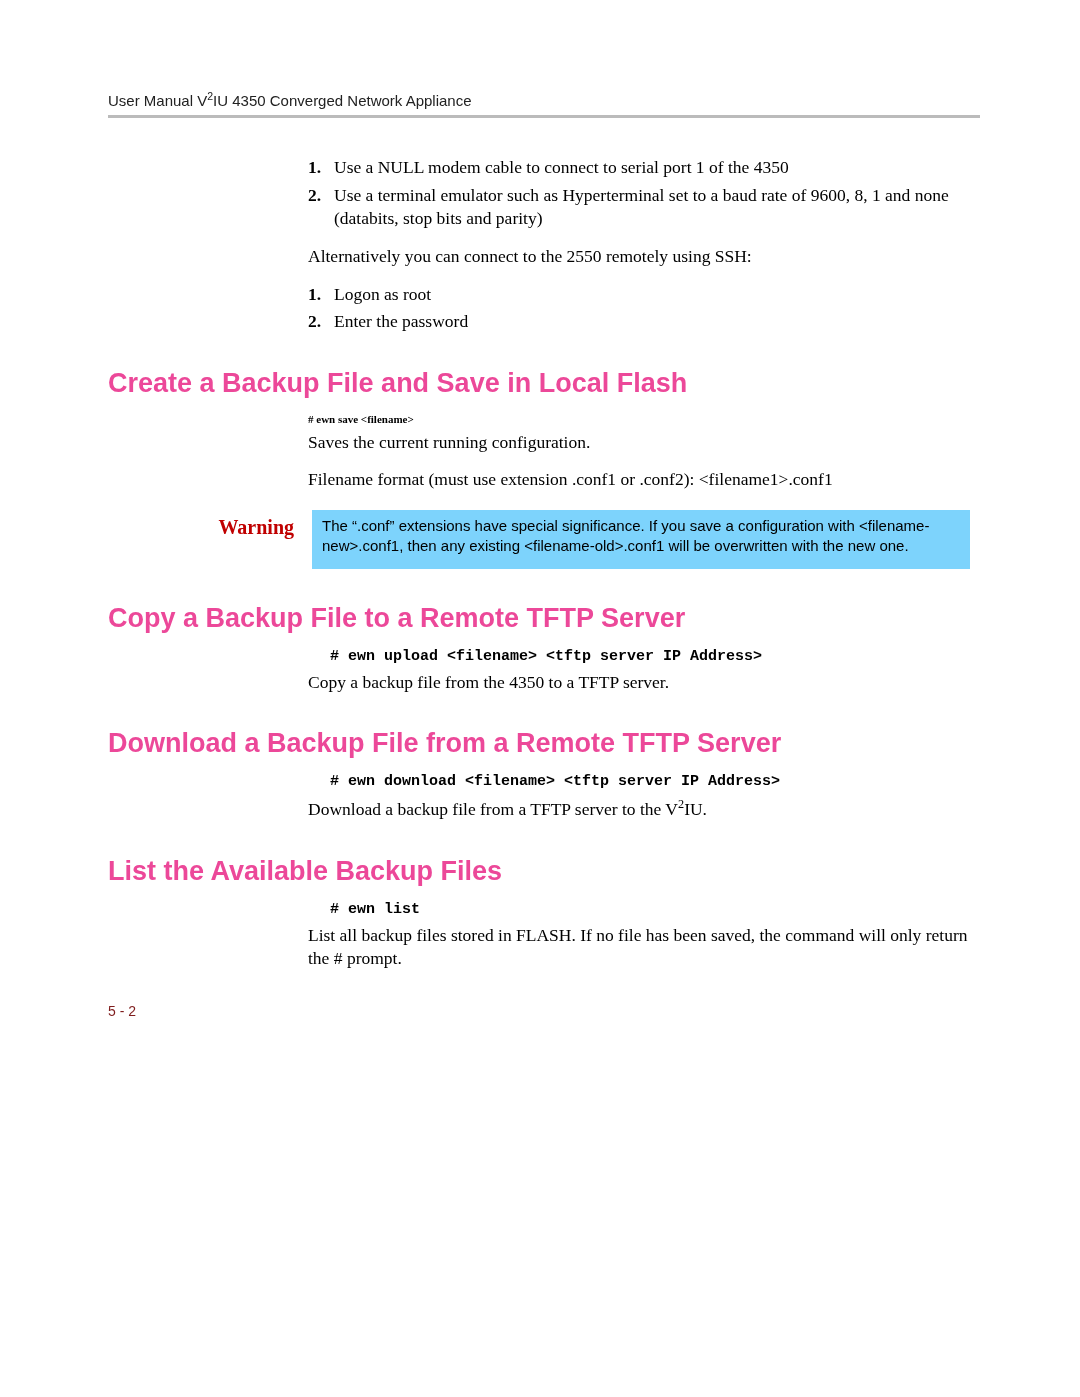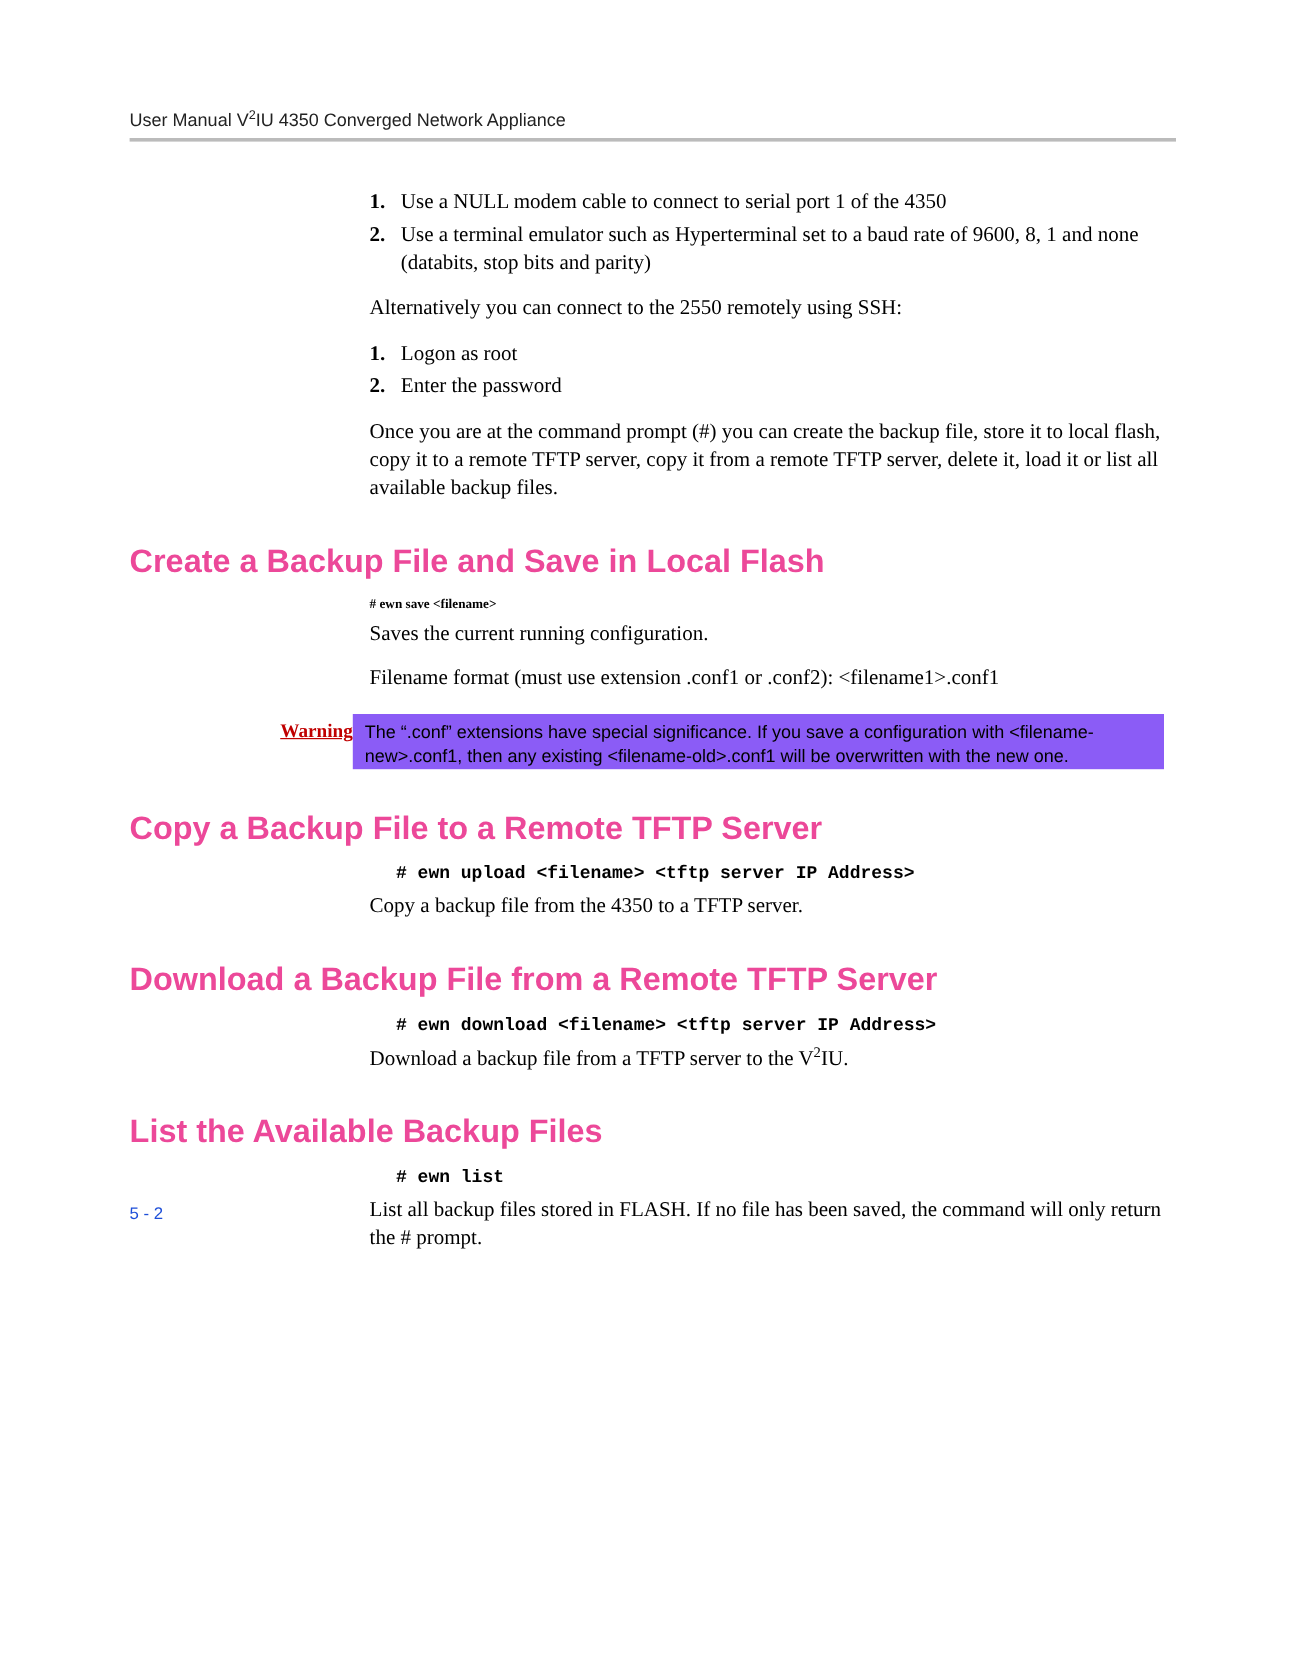--- a/index.html
+++ b/index.html
@@ -71,48 +71,47 @@
     margin: 4px 0 6px 22px;
   }
   .warning-row {
     display: flex;
     align-items: stretch;
     margin: 18px 0 10px 0;
   }
   .warning-label {
     color: #c00000;
     font-weight: bold;
-    font-size: 16px;
+    font-size: 20px;
     width: 86px;
     flex: 0 0 86px;
     text-align: right;
-    padding-right: 0;
+    padding-right: 18px;
     padding-top: 6px;
     font-family: "Palatino Linotype", Georgia, serif;
-    text-decoration: underline;
   }
   .warning-box {
-    background: #8b5cf6;
+    background: #7dd3fc;
     font-family: Arial, Helvetica, sans-serif;
     font-size: 15px;
     line-height: 1.35;
-    padding: 6px 10px 0 10px;
+    padding: 6px 10px 12px 10px;
     flex: 1;
   }
   .warning-wrap {
     margin-left: 100px;
     margin-right: 10px;
   }
   .page-num {
     position: absolute;
     left: 108px;
     bottom: 55px;
     font-size: 14px;
     font-family: Arial, Helvetica, sans-serif;
-    color: #1d4ed8;
+    color: #7f1d1d;
   }
   .sup {
     font-size: 0.7em;
     vertical-align: super;
   }
 </style>
 </head>
 <body>
 
 <div class="page">
@@ -135,21 +134,20 @@
     <ol class="numbered">
       <li>
           <span class="num">1.</span>
           <span>Logon as root</span>
         </li>
       <li>
           <span class="num">2.</span>
           <span>Enter the password</span>
         </li>
     </ol>
-    <div class="para">Once you are at the command prompt (#) you can create the backup file, store it to local flash, copy it to a remote TFTP server, copy it from a remote TFTP server, delete it, load it or list all available backup files.</div>
   </div>
 
   <h2 class="section">Create a Backup File and Save in Local Flash</h2>
   <div class="content-indent">
     <div class="cmd-bold"># ewn save &lt;filename&gt;</div>
     <div class="para" style="margin-top:6px">Saves the current running configuration.</div>
     <div class="para">Filename format (must use extension .conf1 or .conf2): &lt;filename1&gt;.conf1</div>
   </div>
 
   <div class="warning-wrap">

